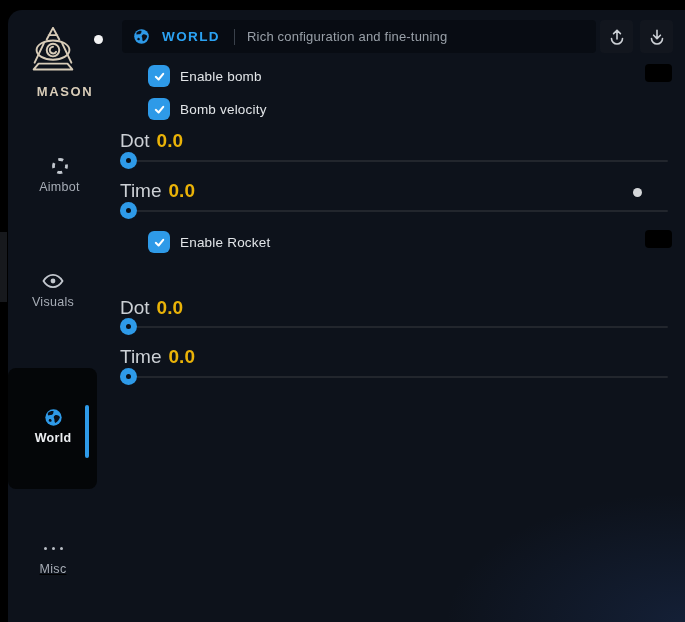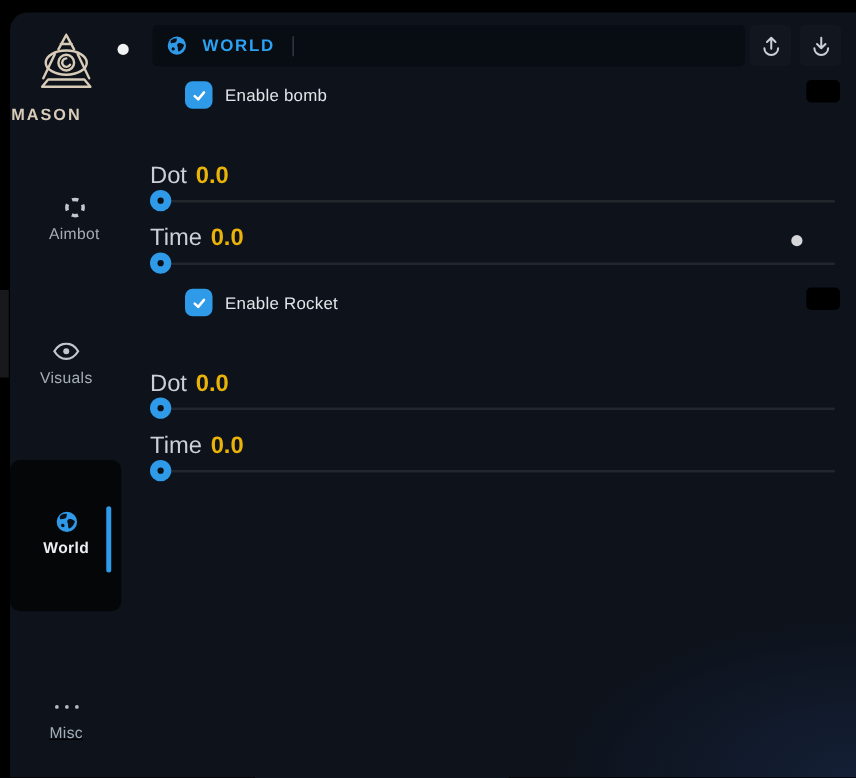--- a/index.html
+++ b/index.html
@@ -30,42 +30,42 @@
   }
   .edge-notch {
     position: absolute;
     left: 0; top: 232px;
     width: 7px; height: 70px;
     background: #17191d;
   }
   
   .logo-wrap { position: absolute; left: 14px; top: 15px; width: 62px; height: 56px; }
   .brand-name {
-    position: absolute; left: 1px; top: 74px; width: 90px;
-    color: #d8ccb8;
+    position: absolute; left: 12px; top: 74px; width: 90px;
+    text-align: center; color: #d8ccb8;
     font-size: 13px; font-weight: bold; letter-spacing: 1.6px;
   }
   .white-dot {
     position: absolute; left: 86px; top: 25px;
     width: 9px; height: 9px; border-radius: 50%;
     background: #f2f3f4;
   }
   .nav-item {
     position: absolute; left: 0; width: 90px;
     display: flex; flex-direction: column; align-items: center;
     cursor: pointer;
   }
   .nav-item .nav-icon { height: 20px; display: flex; align-items: center; justify-content: center; }
   .nav-item .nav-label {
     margin-top: 4px; font-size: 12.5px; color: #a7adb6; letter-spacing: 0.3px;
   }
   .nav-aimbot  { top: 146px; padding-left: 13px; }
   .nav-visuals { top: 261px; }
   .nav-world   { top: 397px; }
-  .nav-misc    { top: 545px; text-decoration: underline; }
+  .nav-misc    { top: 528px; text-decoration: underline; }
   .nav-world .nav-label { color: #eceef1; font-weight: bold; }
   .selected-panel {
     position: absolute; left: 0; top: 358px;
     width: 89px; height: 121px;
     background: #040608; border-radius: 8px;
   }
   .selected-bar {
     position: absolute; left: 77px; top: 395px;
     width: 4px; height: 53px; border-radius: 2px;
     background: #2e9ae8;
@@ -211,20 +211,21 @@
       <span>
         <svg width="17" height="17" viewBox="0 0 20 20">
           <circle cx="10" cy="10" r="8.6" fill="#2e9ae8"></circle>
           <path d="M4.2 5.2 C6 3.4 8.3 2.9 10.2 3.4 C9.4 4.8 10.4 5.8 8.8 6.9 C7.3 7.9 5.7 7.3 4.6 7.9 C3.9 6.9 3.9 6 4.2 5.2 Z" fill="#0a0f18"></path>
           <path d="M11.4 7.8 C13.4 6.9 15.5 8 16.8 9.5 C16.3 12.2 14.3 14.7 11.8 15.7 C10.4 14.2 11.5 12.2 10.5 10.6 C10 9.6 10.4 8.4 11.4 7.8 Z" fill="#0a0f18"></path>
           <path d="M5.6 11.7 C7.2 11.2 8.4 12.3 7.9 13.9 C7 15 5.4 14.4 4.9 13.3 Z" fill="#0a0f18"></path>
         </svg>
       </span>
       <span class="header-title">WORLD</span>
       <span class="header-divider"></span>
+      <span class="header-subtitle">Rich configuration and fine-tuning</span>
     </div>
 
     <div class="icon-btn btn-upload">
       <span>
         <svg width="18" height="18" viewBox="0 0 18 18" fill="none" stroke="#cdd1d6" stroke-width="1.6" stroke-linecap="round" stroke-linejoin="round">
           <path d="M9 11 V2.6 M5.6 5.6 L9 2.2 L12.4 5.6"></path>
           <path d="M3.5 10.5 a5.5 5.5 0 0 0 11 0"></path>
         </svg>
       </span>
     </div>
@@ -240,20 +241,28 @@
     <div class="cb-row" style="top:55px">
       <span class="checkbox">
         <svg width="13" height="13" viewBox="0 0 14 14" fill="none" stroke="#ffffff" stroke-width="2.2" stroke-linecap="round" stroke-linejoin="round">
             <path d="M3 7.4 L6 10.2 L11 4.2"></path>
           </svg>
       </span>
       <span class="cb-label">Enable bomb</span>
     </div>
     <div class="swatch" style="top:54px"></div>
 
+    <div class="cb-row" style="top:88px">
+      <span class="checkbox">
+        <svg width="13" height="13" viewBox="0 0 14 14" fill="none" stroke="#ffffff" stroke-width="2.2" stroke-linecap="round" stroke-linejoin="round">
+            <path d="M3 7.4 L6 10.2 L11 4.2"></path>
+          </svg>
+      </span>
+      <span class="cb-label">Bomb velocity</span>
+    </div>
 
     <div class="slider-label" style="top:123px">
       <span class="lab">Dot</span>
       <span class="val">0.0</span>
     </div>
     <div class="slider" style="top:142px">
       <div class="track"></div>
       <div class="thumb"></div>
     </div>
 

